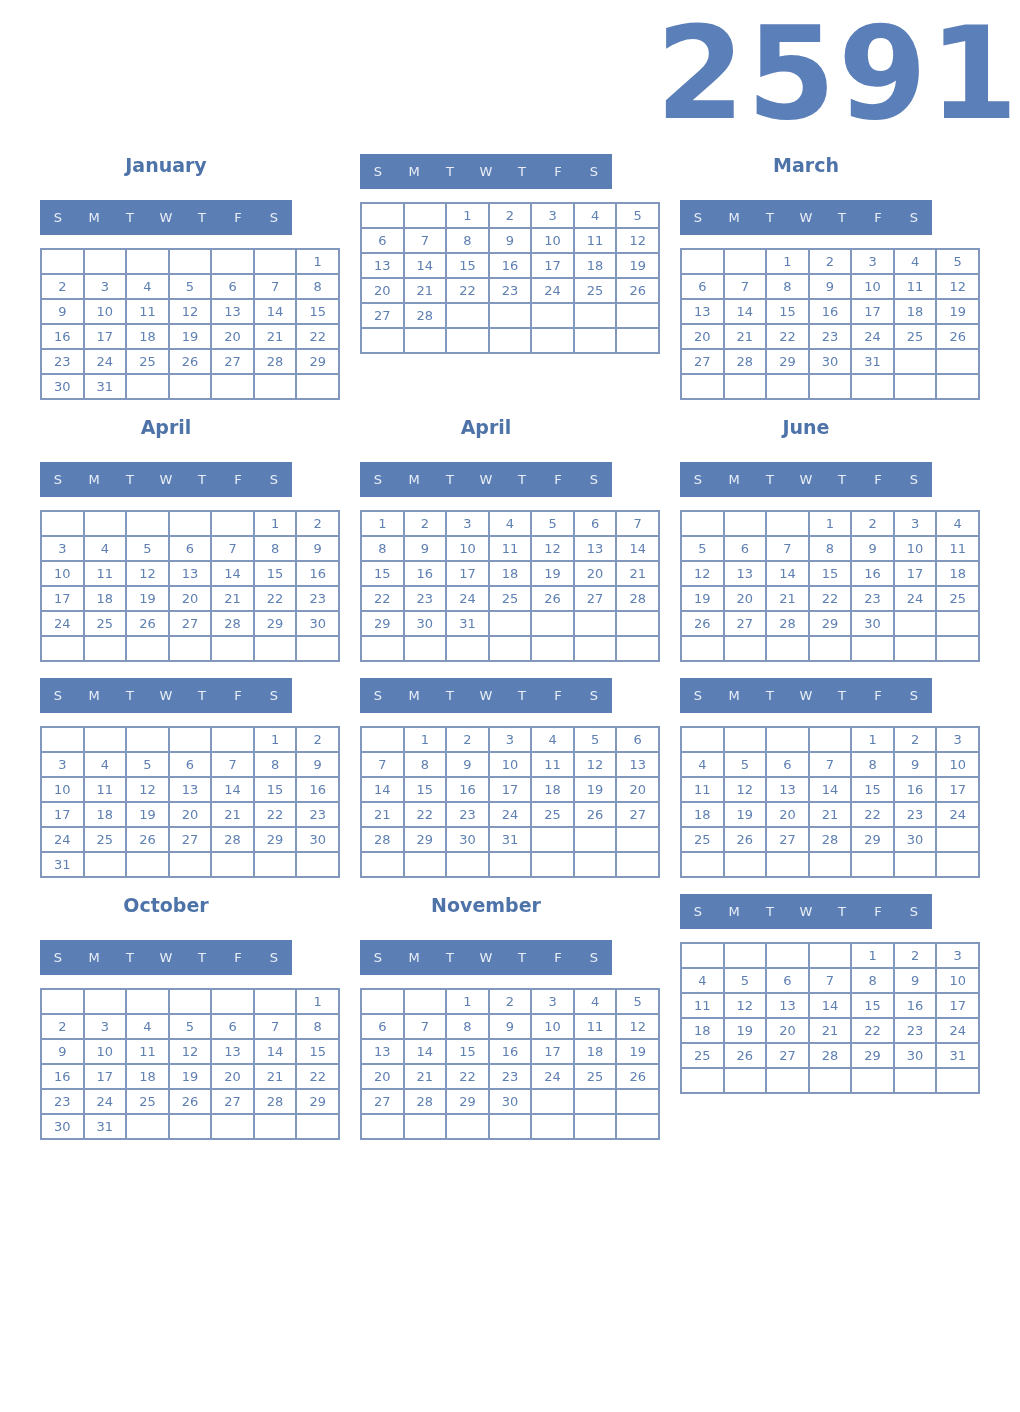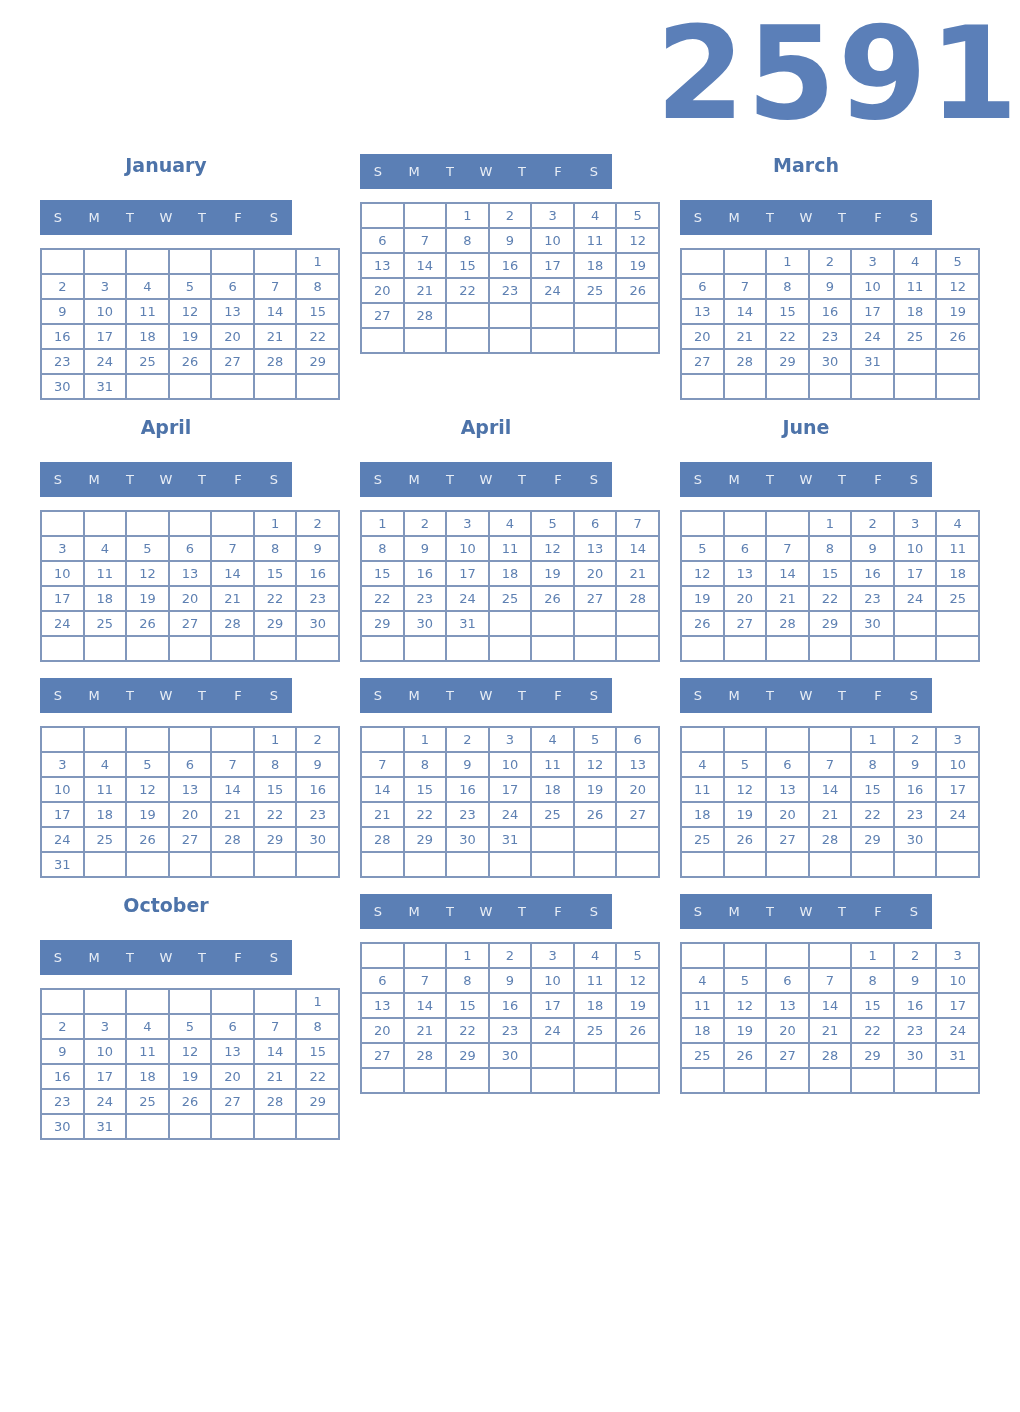--- a/index.html
+++ b/index.html
@@ -776,20 +776,21 @@
             <td></td>
             <td></td>
             <td></td>
             <td></td>
           </tr>
         </tbody>
     </table>
   </section>
 
   <section class="month">
+    <h2 class="month-title">November</h2>
     <div class="dow-band">
         <span class="dow">S</span>
         <span class="dow">M</span>
         <span class="dow">T</span>
         <span class="dow">W</span>
         <span class="dow">T</span>
         <span class="dow">F</span>
         <span class="dow">S</span>
       </div>
     <table class="month-grid">

